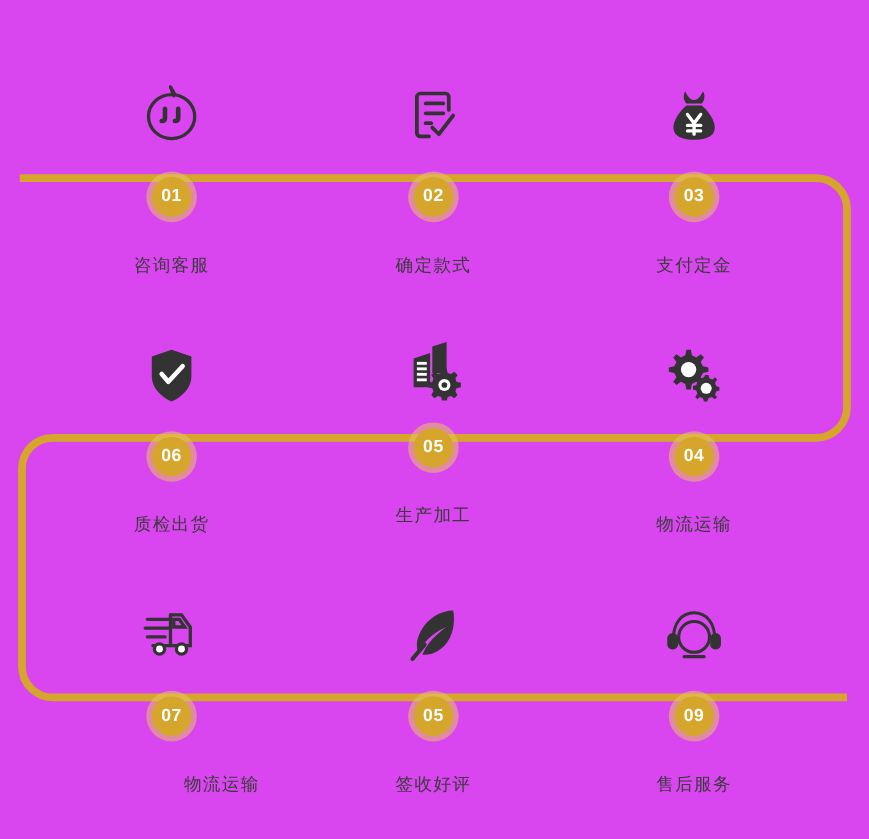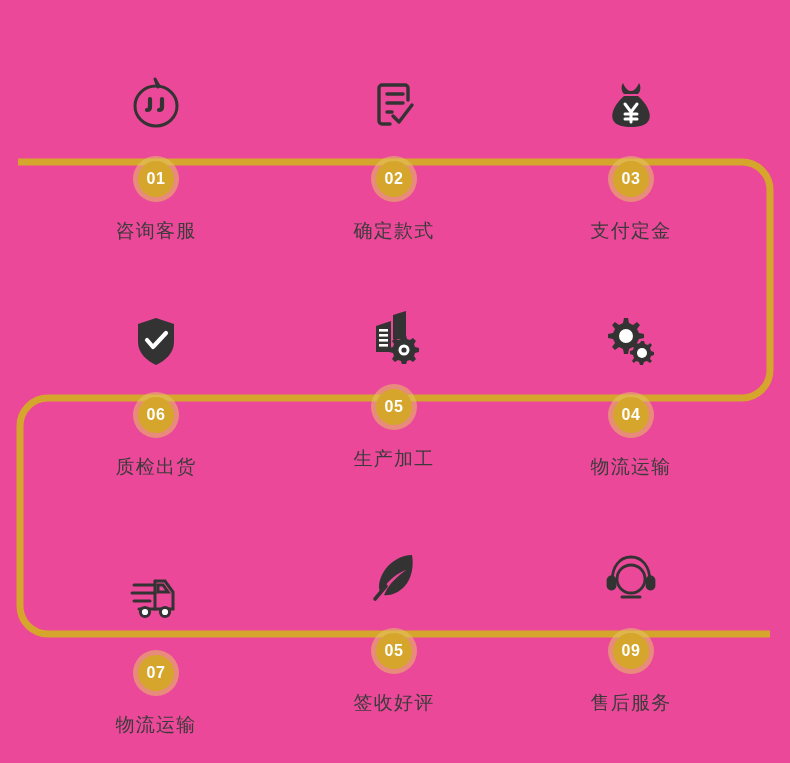--- a/index.html
+++ b/index.html
@@ -4,21 +4,21 @@
 <style>
   html,body{margin:0;padding:0;background:#ffffff;}
   body{
     font-family:"Liberation Sans","DejaVu Sans",sans-serif;
     -webkit-font-smoothing:antialiased;
   }
   #stage{
     position:relative;
     width:790px;
     height:763px;
-    background:#ec4899;
+    background:#d946ef;
     overflow:hidden;
   }
   #flow-svg{
     position:absolute;
     left:0; top:0;
     width:790px;
     height:763px;
   }
   .step{
     position:absolute;
@@ -62,22 +62,22 @@
   .badge-num{
     position:relative;
     z-index:3;
     color:#ffffff;
     font-size:16px;
     font-weight:bold;
     letter-spacing:.5px;
     line-height:1;
   }
   .step-label{
-    margin-top:19px;
-    font-size:19px;
+    margin-top:32px;
+    font-size:16px;
     color:#3b3b3b;
     letter-spacing:1.2px;
     line-height:1;
     white-space:nowrap;
   }
 </style>
 </head>
 <body>
 
 <div id="stage">
@@ -196,21 +196,21 @@
       </svg>
     </div>
     <div class="badge">
       <span class="badge-halo"></span>
       <span class="badge-core"></span>
       <span class="badge-num">06</span>
     </div>
     <div class="step-label">质检出货</div>
   </div>
 
-  <div class="step" style="left:76px; top:544px;">
+  <div class="step" style="left:76px; top:522px;text-align:right;">
     <div class="step-icon">
       <svg width="62" height="62" viewBox="0 0 62 62">
         <g stroke="#333" stroke-width="3" fill="none" stroke-linecap="round">
           <line x1="9" y1="17" x2="30" y2="17"></line>
           <line x1="7" y1="25" x2="30" y2="25"></line>
           <line x1="9" y1="33" x2="25" y2="33"></line>
           <path d="M30 13 L40 13 L48 24 L48 41 L14 41"></path>
           <line x1="30" y1="13" x2="30" y2="41"></line>
           <path d="M33 17 L38 17 L43 24 L33 24 Z"></path>
           <circle cx="20" cy="44" r="4.6" fill="#ffffff"></circle>

